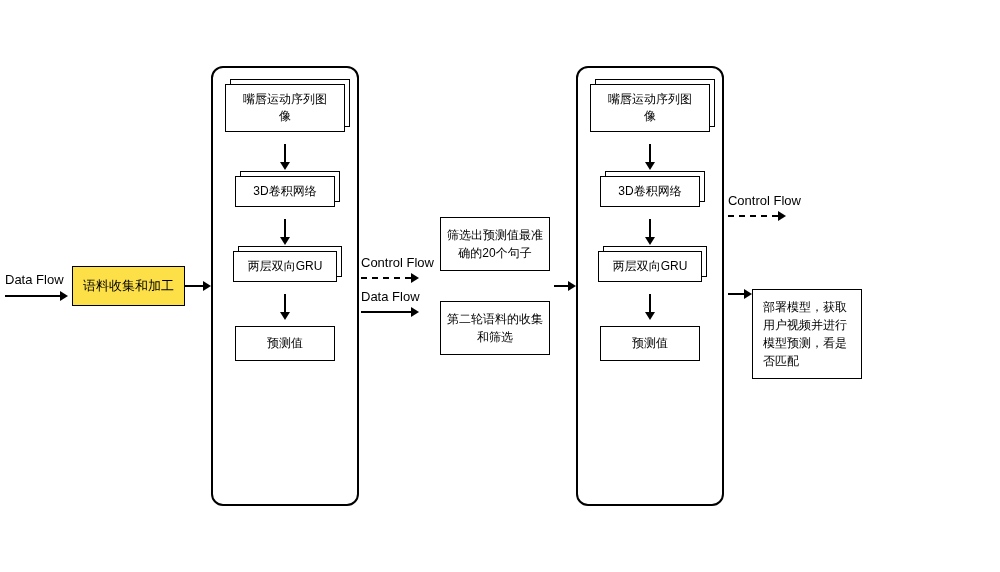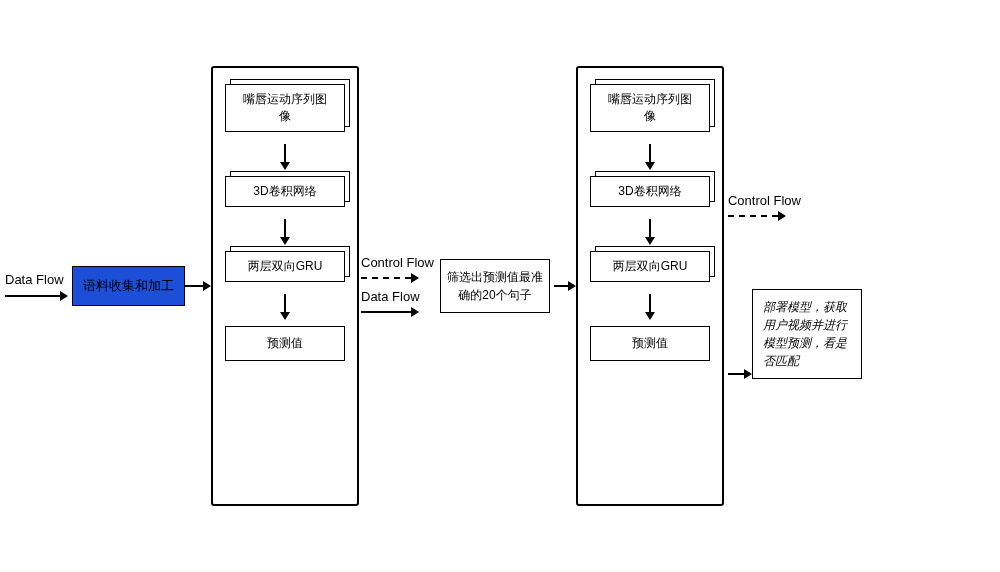--- a/index.html
+++ b/index.html
@@ -47,23 +47,24 @@
       width: 0;
       height: 0;
       border-top: 5px solid transparent;
       border-bottom: 5px solid transparent;
       border-left: 8px solid #000;
     }
 
     
     .module-box {
       border: 2px solid #000;
-      border-radius: 3px;
+      border-radius: 12px;
       display: flex;
       flex-direction: column;
+      align-items: center;
       padding: 10px 12px;
       position: relative;
     }
 
     
     .box-3d {
       position: relative;
       display: inline-block;
     }
 
@@ -129,21 +130,21 @@
     }
 
     .h-line-solid {
       height: 2px;
       background: #000;
     }
 
     
     .standalone-box {
       border: 1.5px solid #000;
-      background: #1d4ed8;
+      background: #fde047;
       padding: 10px 10px;
       font-size: 13px;
       text-align: center;
       white-space: nowrap;
     }
 
     
     .text-note-box {
       border: 1.5px solid #000;
       background: #fff;
@@ -231,20 +232,23 @@
         <div class="arrowhead"></div>
       </div>
     </div>
   </div>
 
   <div style="display:flex; flex-direction:column; align-items:center; justify-content:center; flex-shrink:0; gap:30px; margin: 0 4px;">
     <div class="box-rect" style="font-size:12px; min-width:100px; max-width:110px; text-align:center; line-height:1.5;">
       <span>筛选出预测值最准确的20个句子</span>
     </div>
 
+    <div class="box-rect" style="font-size:12px; min-width:100px; max-width:110px; text-align:center; line-height:1.5;">
+      <span>第二轮语料的收集和筛选</span>
+    </div>
   </div>
 
   <div class="h-connector">
     <div class="h-line-solid" style="width:14px;"></div>
     <div class="arrowhead"></div>
   </div>
 
   <div class="module-box" style="width:148px; min-height:440px; justify-content:flex-start; padding-top:16px; padding-bottom:16px;">
 
     <div class="box-3d" style="margin-bottom:6px;">
@@ -286,21 +290,21 @@
   <div style="display:flex; flex-direction:column; align-items:flex-start; margin-left:4px; flex-shrink:0;">
 
     <div style="margin-bottom:8px;">
       <div style="font-size:13px; margin-bottom:3px;">Control Flow</div>
       <div class="arrow-dashed">
         <div class="line-dashed" style="width:50px;"></div>
         <div class="arrowhead"></div>
       </div>
     </div>
 
-    <div style="display:flex; align-items:flex-end; margin-top:60px;font-style:italic;">
+    <div style="display:flex; align-items:flex-start; margin-top:60px;">
       <div class="h-connector">
         <div class="h-line-solid" style="width:16px;"></div>
         <div class="arrowhead"></div>
       </div>
       <div class="text-note-box">
         <span style="font-size:12px; line-height:1.5;">部署模型，获取用户视频并进行模型预测，看是否匹配</span>
       </div>
     </div>
   </div>
 

